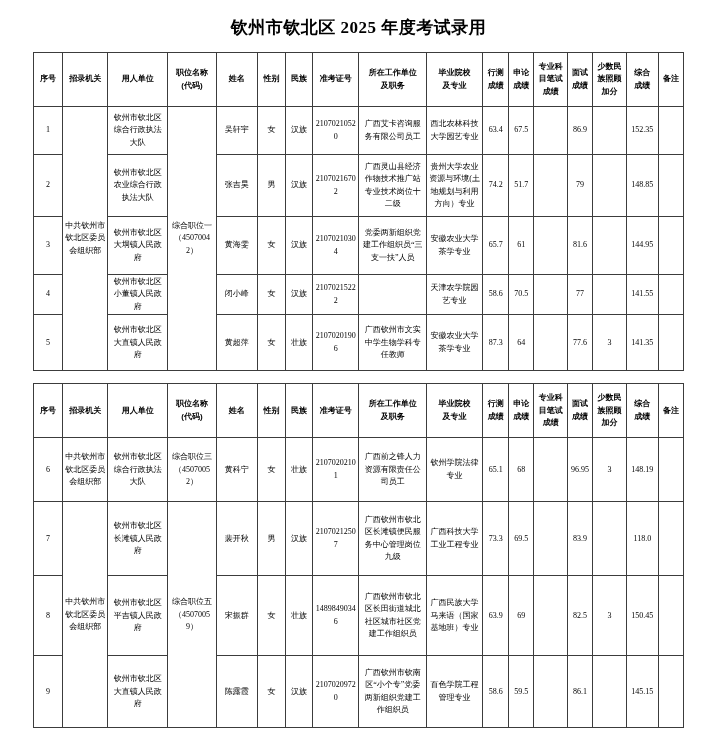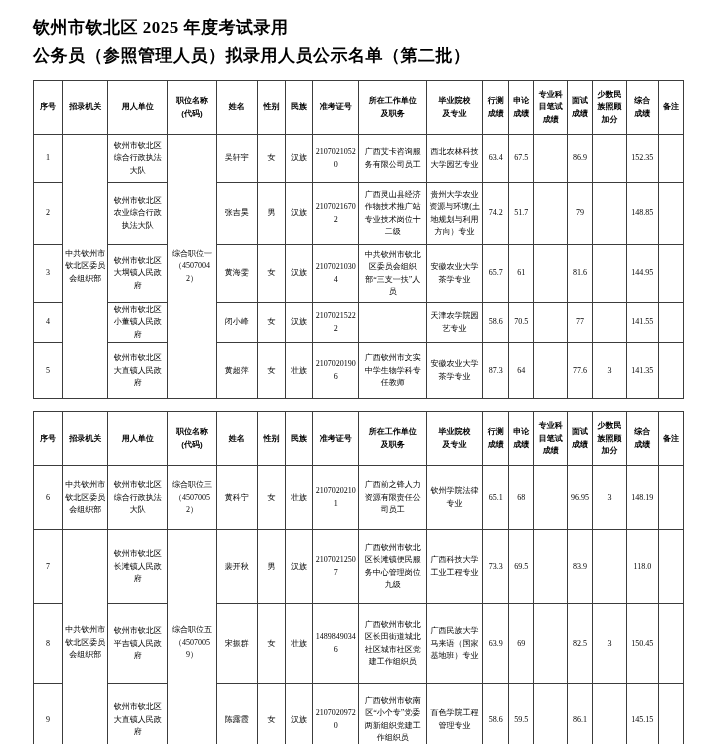--- a/index.html
+++ b/index.html
@@ -3,21 +3,21 @@
 <meta charset="utf-8">
 <style>
   html,body{margin:0;padding:0;background:#fff;}
   body{
     width:717px;height:744px;
     font-family:"Liberation Serif","DejaVu Serif",serif;
     color:#000;-webkit-font-smoothing:antialiased;
   }
   .page{padding:8px 33px 0 33px;}
   .title{
-    text-align:left;font-weight:700;font-size:17px;line-height:1.65;
+    text-align:center;font-weight:700;font-size:17px;line-height:1.65;
     margin:6px 0 10px 0;letter-spacing:.5px;
   }
   table{border-collapse:collapse;table-layout:fixed;width:100%;}
   .tbl-wrap{margin-bottom:12px;}
   th,td{
     border:1px solid #3c3c3c;
     text-align:center;vertical-align:middle;
     padding:1px 2px;
     font-size:8px;line-height:1.55;
     white-space:pre-line;word-break:break-all;
@@ -27,21 +27,20 @@
     font-weight:700;font-size:8px;
   }
   td{font-weight:400;}
 </style>
 </head>
 <body>
 
 <div class="page">
   <h1 class="title">
     <span>钦州市钦北区 2025 年度考试录用</span><br>
-    <span>公务员（参照管理人员）拟录用人员公示名单（第二批）</span>
   </h1>
 
   <div class="tbl-wrap">
     <table>
         <colgroup>
           <col style="width: 4.46%;">
           <col style="width: 6.98%;">
           <col style="width: 9.21%;">
           <col style="width: 7.43%;">
           <col style="width: 6.39%;">
@@ -128,21 +127,21 @@
             <td>148.85</td>
             <td></td>
           </tr>
           <tr style="height: 58px;">
             <td>3</td>
             <td>钦州市钦北区大垌镇人民政府</td>
             <td>黄海雯</td>
             <td>女</td>
             <td>汉族</td>
             <td>21070210304</td>
-            <td>中共钦州市钦北区委员会组织部“三支一扶”人员</td>
+            <td>党委两新组织党建工作组织员“三支一扶”人员</td>
             <td>安徽农业大学茶学专业</td>
             <td>65.7</td>
             <td>61</td>
             <td></td>
             <td>81.6</td>
             <td></td>
             <td>144.95</td>
             <td></td>
           </tr>
           <tr style="height: 40px;">

